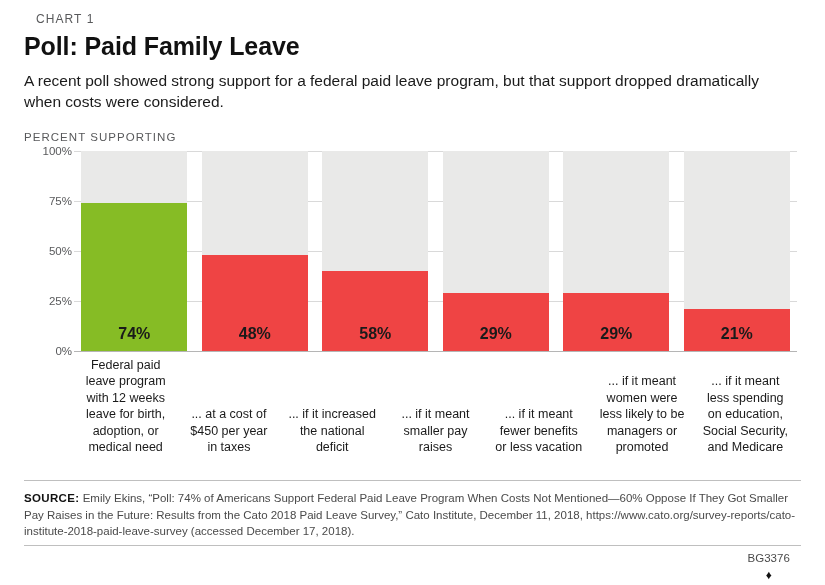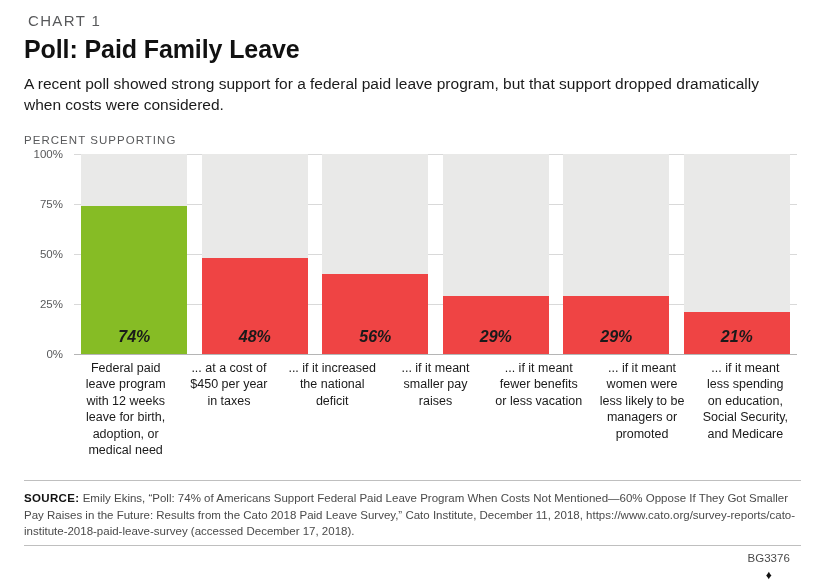--- a/index.html
+++ b/index.html
@@ -15,25 +15,25 @@
     overflow: hidden;
   }
   .page {
     position: relative;
     width: 825px;
     height: 585px;
     box-sizing: border-box;
     padding: 12px 24px 0 24px;
   }
   .eyebrow {
-    font-size: 15px;
+    font-size: 12px;
     letter-spacing: 0.09em;
     color: #58595b;
     text-transform: uppercase;
-    margin: 0 0 6px 4px;
+    margin: 0 0 6px 12px;
   }
   .title {
     font-size: 25px;
     font-weight: bold;
     color: #111111;
     margin: 0 0 9px 0;
     letter-spacing: -0.1px;
   }
   .subtitle {
     font-size: 15.5px;
@@ -55,25 +55,24 @@
     position: relative;
     height: 310px;
     margin-left: 2px;
   }
   .plot-wrap {
     position: absolute;
     left: 48px;
     right: 4px;
     top: 0;
     height: 240px;
-    font-style: italic;
   }
   .y-axis {
     position: absolute;
-    left: 1px;
+    left: 10px;
     top: 0;
     width: 44px;
     height: 200px;
   }
   .y-tick {
     position: absolute;
     right: 8px;
     font-size: 11.5px;
     color: #58595b;
     transform: translateY(-50%);
@@ -130,20 +129,21 @@
     font-size: 16px;
     font-weight: bold;
     color: #1a1a1a;
   }
   .cats {
     position: absolute;
     left: 48px;
     right: 4px;
     top: 206px;
     display: flex;
+    align-items: flex-end;
   }
   .cat {
     flex: 1 1 0;
     padding: 0 7px;
     box-sizing: border-box;
     text-align: center;
     font-size: 12.5px;
     line-height: 1.32;
     color: #1a1a1a;
   }
@@ -228,21 +228,21 @@
         </div>
         <div class="col">
           <div class="track"></div>
           <div class="bar" style="height:48%">
             <div class="bar-value">48%</div>
           </div>
         </div>
         <div class="col">
           <div class="track"></div>
           <div class="bar" style="height:40%">
-            <div class="bar-value">56%</div>
+            <div class="bar-value">58%</div>
           </div>
         </div>
         <div class="col">
           <div class="track"></div>
           <div class="bar" style="height:29%">
             <div class="bar-value">29%</div>
           </div>
         </div>
         <div class="col">
           <div class="track"></div>

